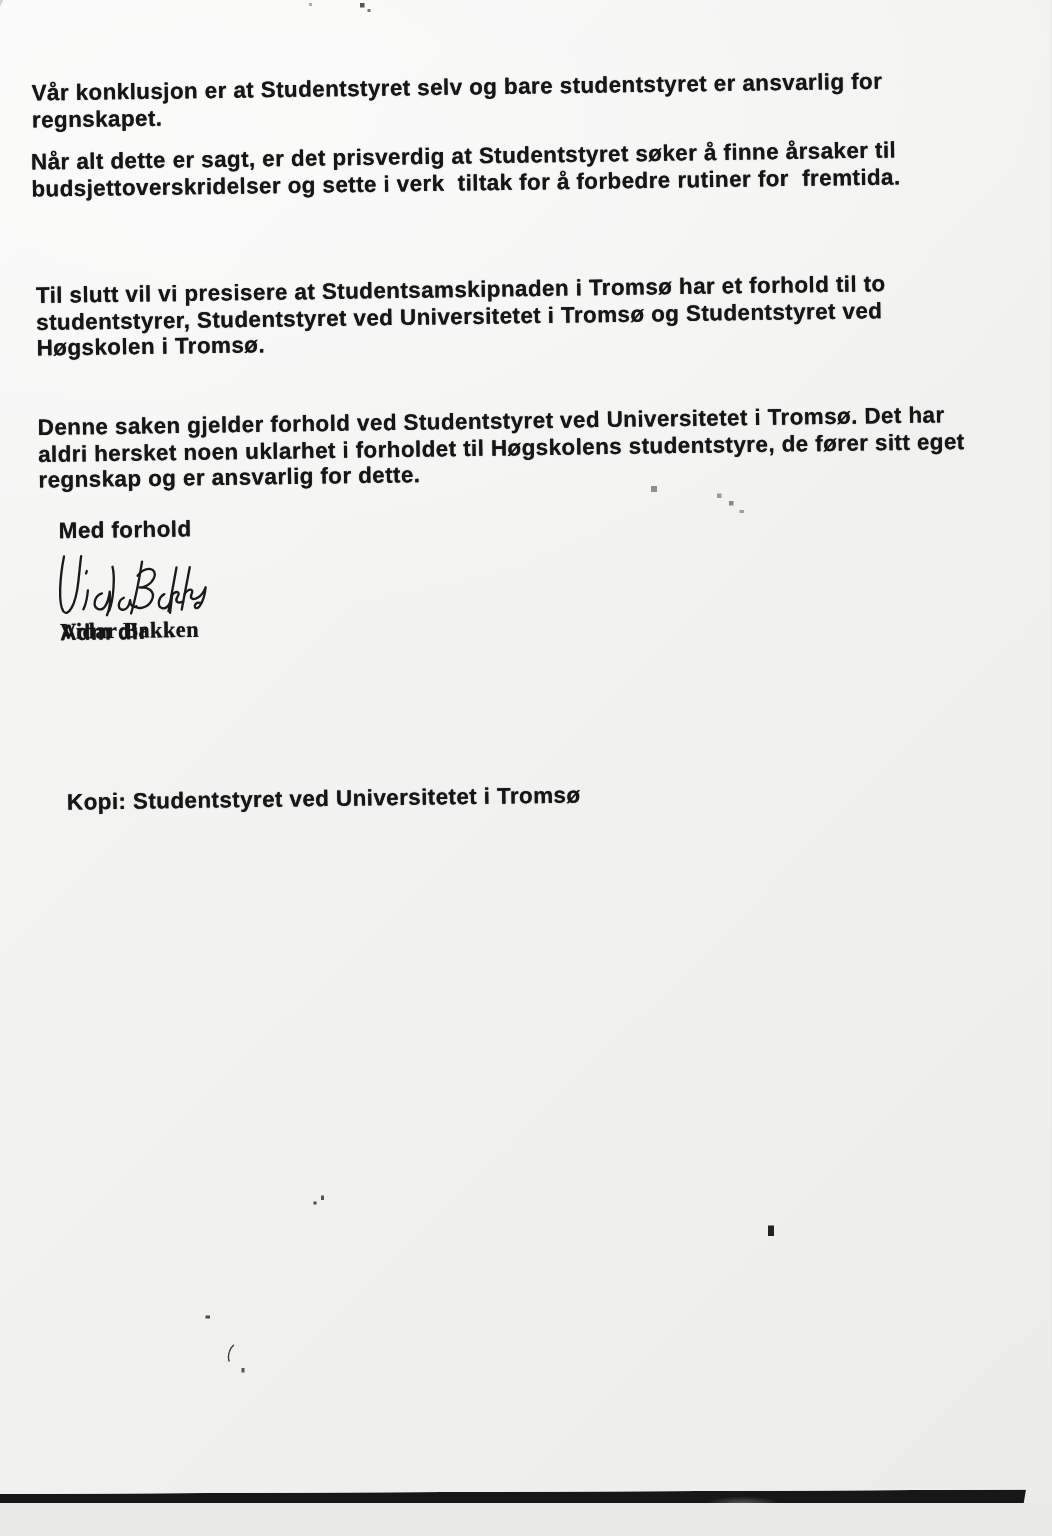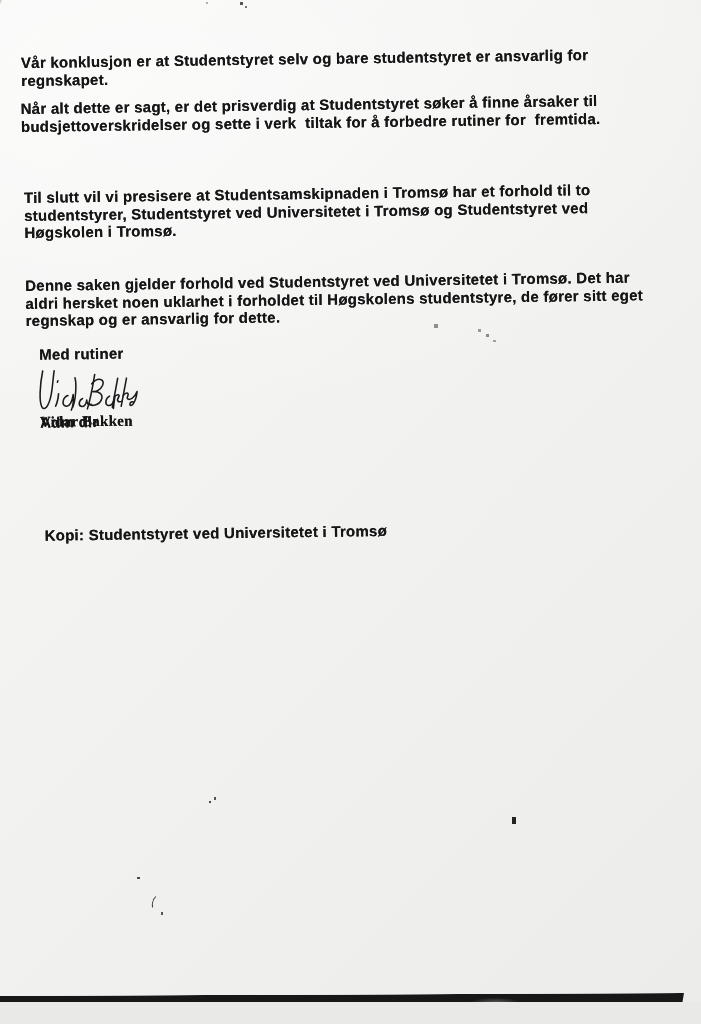--- a/index.html
+++ b/index.html
@@ -95,21 +95,21 @@
 
     <div class="para p34">
       <div class="sub">Til slutt vil vi presisere at Studentsamskipnaden i Tromsø har et forhold til to
 studentstyrer, Studentstyret ved Universitetet i Tromsø og Studentstyret ved
 Høgskolen i Tromsø.</div>
       <div class="sub">Denne saken gjelder forhold ved Studentstyret ved Universitetet i Tromsø. Det har
 aldri hersket noen uklarhet i forholdet til Høgskolens studentstyre, de fører sitt eget
 regnskap og er ansvarlig for dette.</div>
     </div>
 
-    <div class="para closing">Med rutiner</div>
+    <div class="para closing">Med forhold</div>
 
     <div class="signature">
       <svg viewBox="0 0 200 100" fill="none" stroke="#1b1b1b" stroke-width="3" stroke-linecap="round" stroke-linejoin="round">
         <path d="M16,12 C10,40 8,72 14,82 C20,90 30,76 34,44 C36,28 37,18 38,12"></path>
         <path d="M44,34 l1,-3"></path>
         <path d="M46,56 c-1,10 -3,18 -6,24"></path>
         <path d="M64,60 c-10,3 -13,17 -5,20 c8,3 13,-9 15,-22 c1,14 -1,24 -4,30"></path>
         <path d="M78,26 c3,12 1,42 -5,56"></path>
         <path d="M92,66 c-7,3 -9,13 -3,15 c6,2 10,-5 11,-12 c0,7 3,10 8,8"></path>
         <path d="M116,20 c-5,28 -9,48 -15,66"></path>

